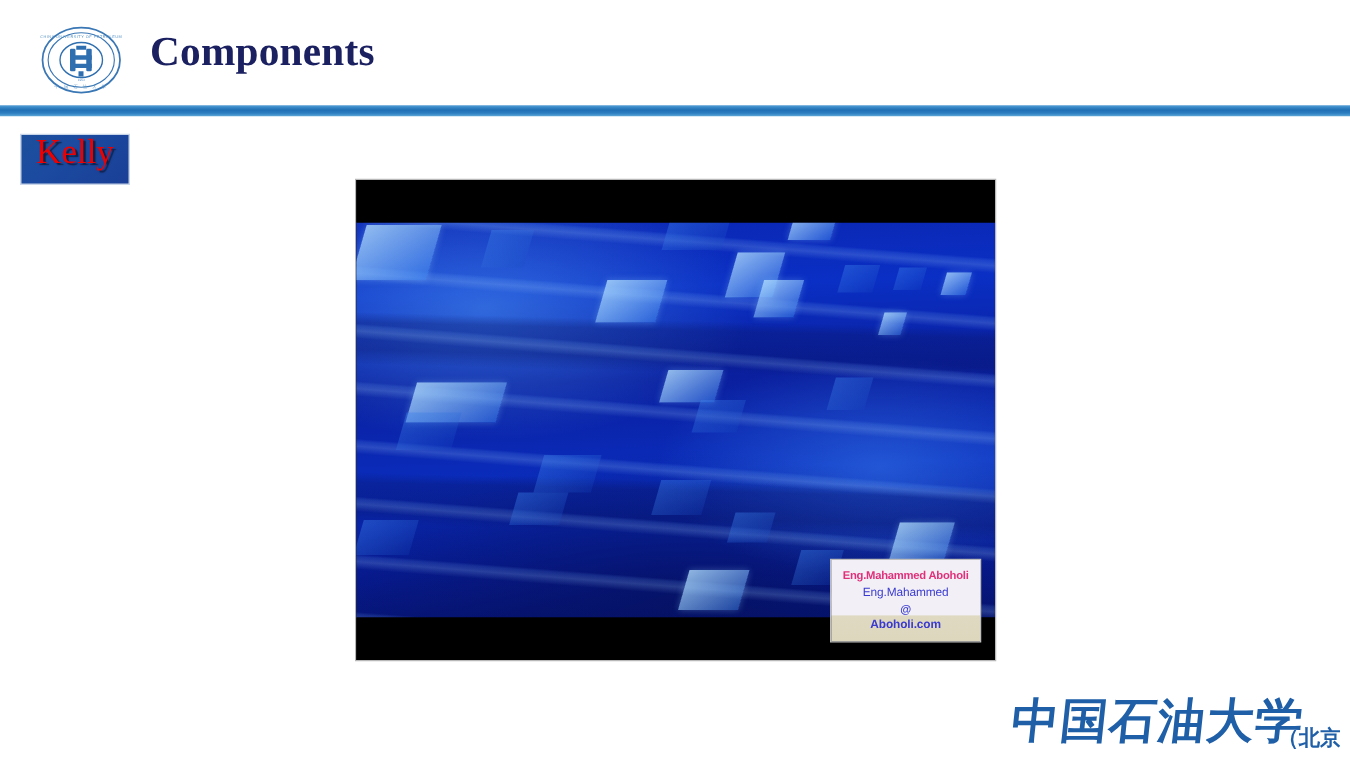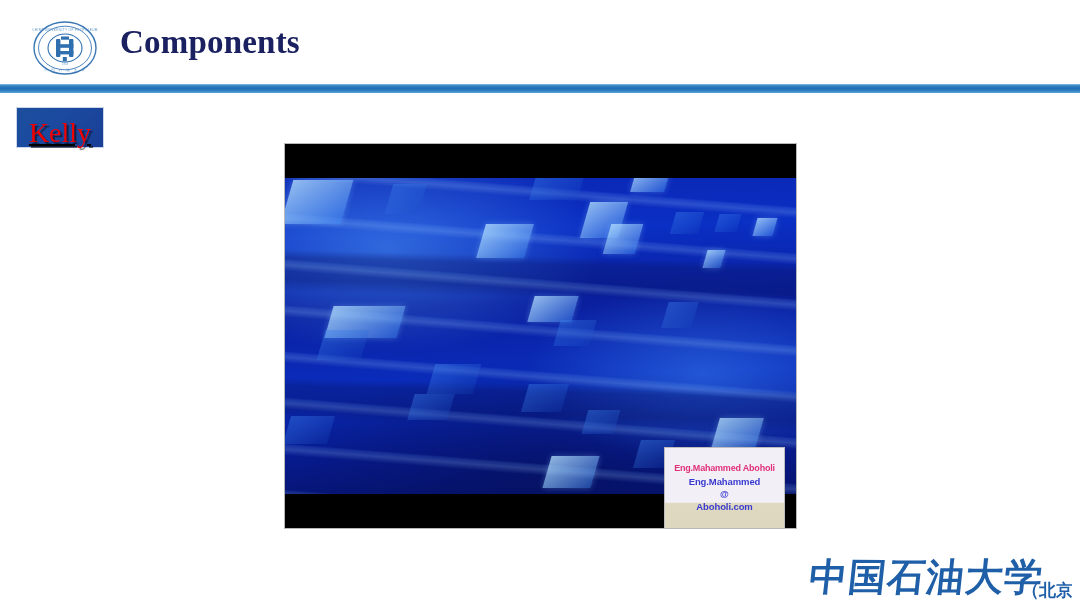--- a/index.html
+++ b/index.html
@@ -65,23 +65,22 @@
   .kelly-box {
     position: absolute;
     left: 16px;
     top: 107px;
     width: 88px;
     height: 41px;
     background: linear-gradient(135deg, #1c4f9c 0%, #1b4aa0 40%, #1a3f96 100%);
     border: 1px solid #c9d6ea;
     box-sizing: border-box;
     display: flex;
-    align-items: flex-end;
+    align-items: flex-start;
     justify-content: center;
-    text-decoration: underline;
   }
   .kelly-text {
     font-family: "Liberation Serif", serif;
     font-size: 28px;
     color: #ee0000;
     line-height: 1;
     text-shadow: 2px 2px 1px rgba(0,0,0,0.55);
   }
 
   
@@ -173,21 +172,21 @@
   .tile.bright {
     background: linear-gradient(140deg, rgba(180,225,255,0.78), rgba(70,150,250,0.40));
   }
 
   
   .watermark {
     position: absolute;
     left: 379px;
     top: 303px;
     width: 121px;
-    height: 82px;
+    height: 67px;
     background: linear-gradient(to bottom, #f2f0f6 0%, #f2f0f6 68%, #ded9c0 68.5%, #dcd7bd 100%);
     border: 1px solid #bdbdbd;
     box-sizing: border-box;
     z-index: 8;
     display: flex;
     flex-direction: column;
     align-items: center;
     justify-content: center;
     font-family: "Liberation Sans", sans-serif;
     line-height: 1.05;
@@ -195,21 +194,21 @@
   .wm-line1 {
     font-size: 9px;
     color: #e0307a;
     font-weight: bold;
     letter-spacing: -0.2px;
     margin-bottom: 4px;
   }
   .wm-line2 {
     font-size: 9.5px;
     color: #3a3ad0;
-    font-weight: bold;
+    font-weight: normal;
     letter-spacing: -0.1px;
     margin-bottom: 3px;
   }
   .wm-at {
     font-size: 9px;
     color: #3a3ad0;
     font-weight: bold;
     margin-bottom: 3px;
   }
   .wm-line4 {

